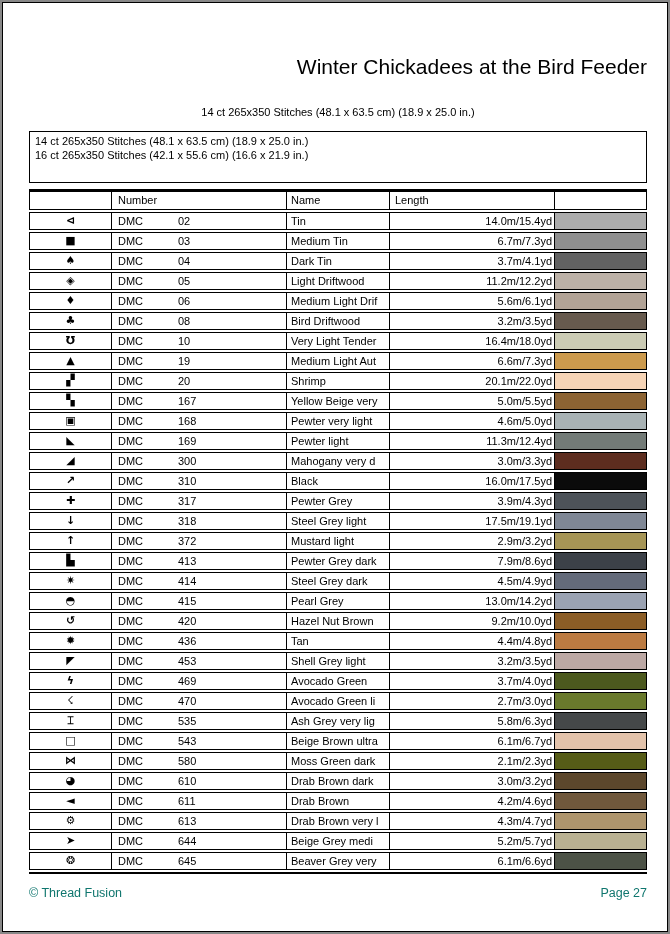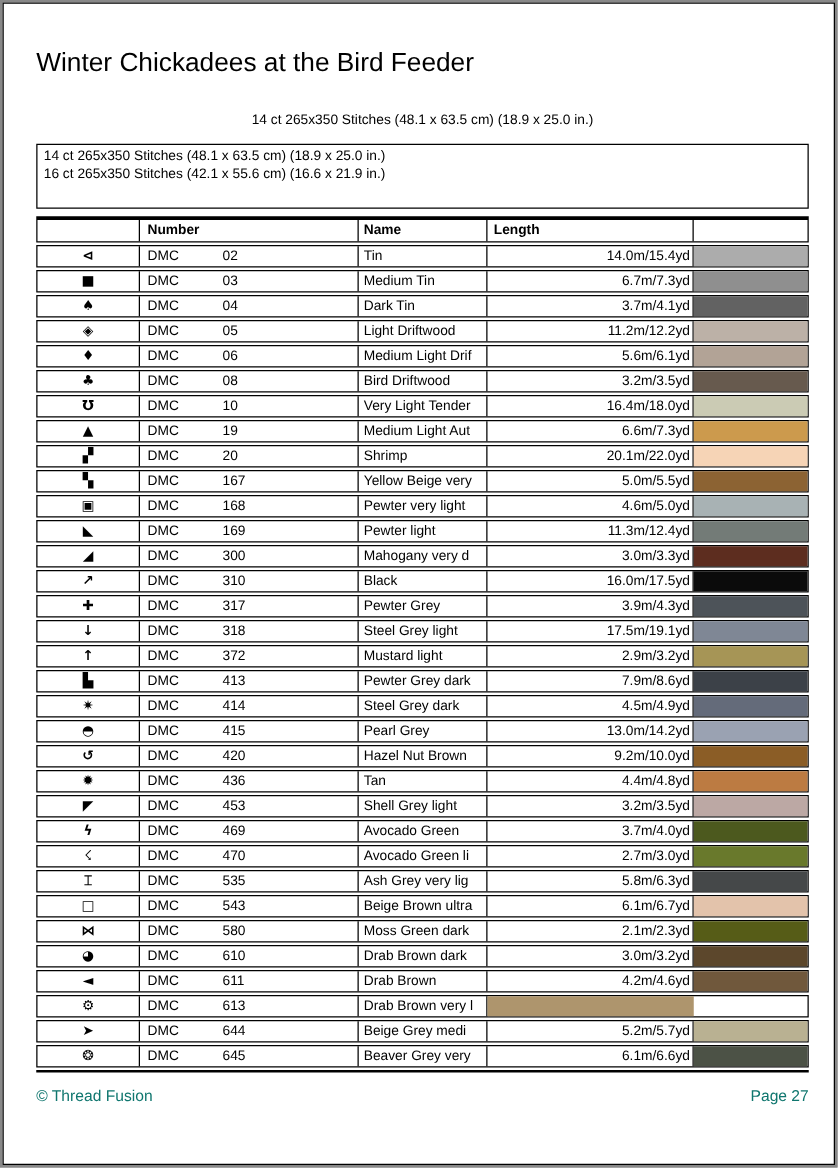--- a/index.html
+++ b/index.html
@@ -1,28 +1,28 @@
 <!DOCTYPE html>
 <html><head>
 <meta charset="utf-8">
 <style>
   html,body{margin:0;padding:0;background:#888;}
   body{width:670px;height:934px;position:relative;font-family:"Liberation Sans","DejaVu Sans",sans-serif;}
   .page{position:absolute;left:2px;top:2px;right:2px;bottom:2px;background:#fff;border:1px solid #000;
         box-sizing:border-box;padding:0 20px 0 26px;overflow:hidden;}
-  .title{margin-top:36px;text-align:left;font-size:21px;font-weight:400;color:#000;}
+  .title{margin-top:52px;text-align:right;font-size:21px;font-weight:400;color:#000;}
   .subtitle{margin-top:27px;text-align:center;font-size:11px;color:#000;}
   .infobox{margin-top:13px;border:1px solid #000;height:52px;box-sizing:border-box;
            padding:3px 5px;font-size:11px;line-height:13.5px;color:#000;}
   .keytable{margin-top:6px;}
   .row{display:grid;grid-template-columns:82px 175px 103px 165px 1fr;border:1px solid #000;background:#fff;}
   .row.header{border-top:3px solid #000;}
   .rows{display:flex;flex-direction:column;gap:2px;margin-top:2px;}
   .cell{height:16px;line-height:16px;font-size:11px;color:#000;overflow:hidden;white-space:nowrap;box-sizing:border-box;}
-  .header .cell{height:17px;line-height:17px;font-weight:bold;}
+  .header .cell{height:17px;line-height:17px;font-weight:normal;}
   .cell.sym{text-align:center;font-family:"DejaVu Sans",sans-serif;font-weight:bold;font-size:11px;border-right:1px solid #000;}
   .cell.num{padding-left:6px;border-right:1px solid #000;}
   .cell.num .brand{display:inline-block;width:60px;}
   .cell.name{padding-left:4px;border-right:1px solid #000;}
   .cell.len{padding-right:2px;text-align:right;border-right:1px solid #000;}
   .header .cell.len{text-align:left;padding-left:5px;}
   .cell.swatch{height:16px;}
   .table-bottom{height:2px;background:#000;margin-top:2px;}
   .footer{display:flex;justify-content:space-between;margin-top:12px;font-size:12.5px;color:#0f766e;}
 </style>
@@ -256,20 +256,21 @@
           <div class="cell sym">◄</div>
           <div class="cell num"><span class="brand">DMC</span><span>611</span></div>
           <div class="cell name">Drab Brown</div>
           <div class="cell len">4.2m/4.6yd</div>
           <div class="cell swatch" style="background: rgb(112, 88, 60);"></div>
         </div>
         <div class="row">
           <div class="cell sym">⚙</div>
           <div class="cell num"><span class="brand">DMC</span><span>613</span></div>
           <div class="cell name">Drab Brown very l</div>
+          <div class="cell len">4.3m/4.7yd</div>
           <div class="cell swatch" style="background: rgb(174, 149, 109);"></div>
         </div>
         <div class="row">
           <div class="cell sym">➤</div>
           <div class="cell num"><span class="brand">DMC</span><span>644</span></div>
           <div class="cell name">Beige Grey medi</div>
           <div class="cell len">5.2m/5.7yd</div>
           <div class="cell swatch" style="background: rgb(185, 177, 146);"></div>
         </div>
         <div class="row">

